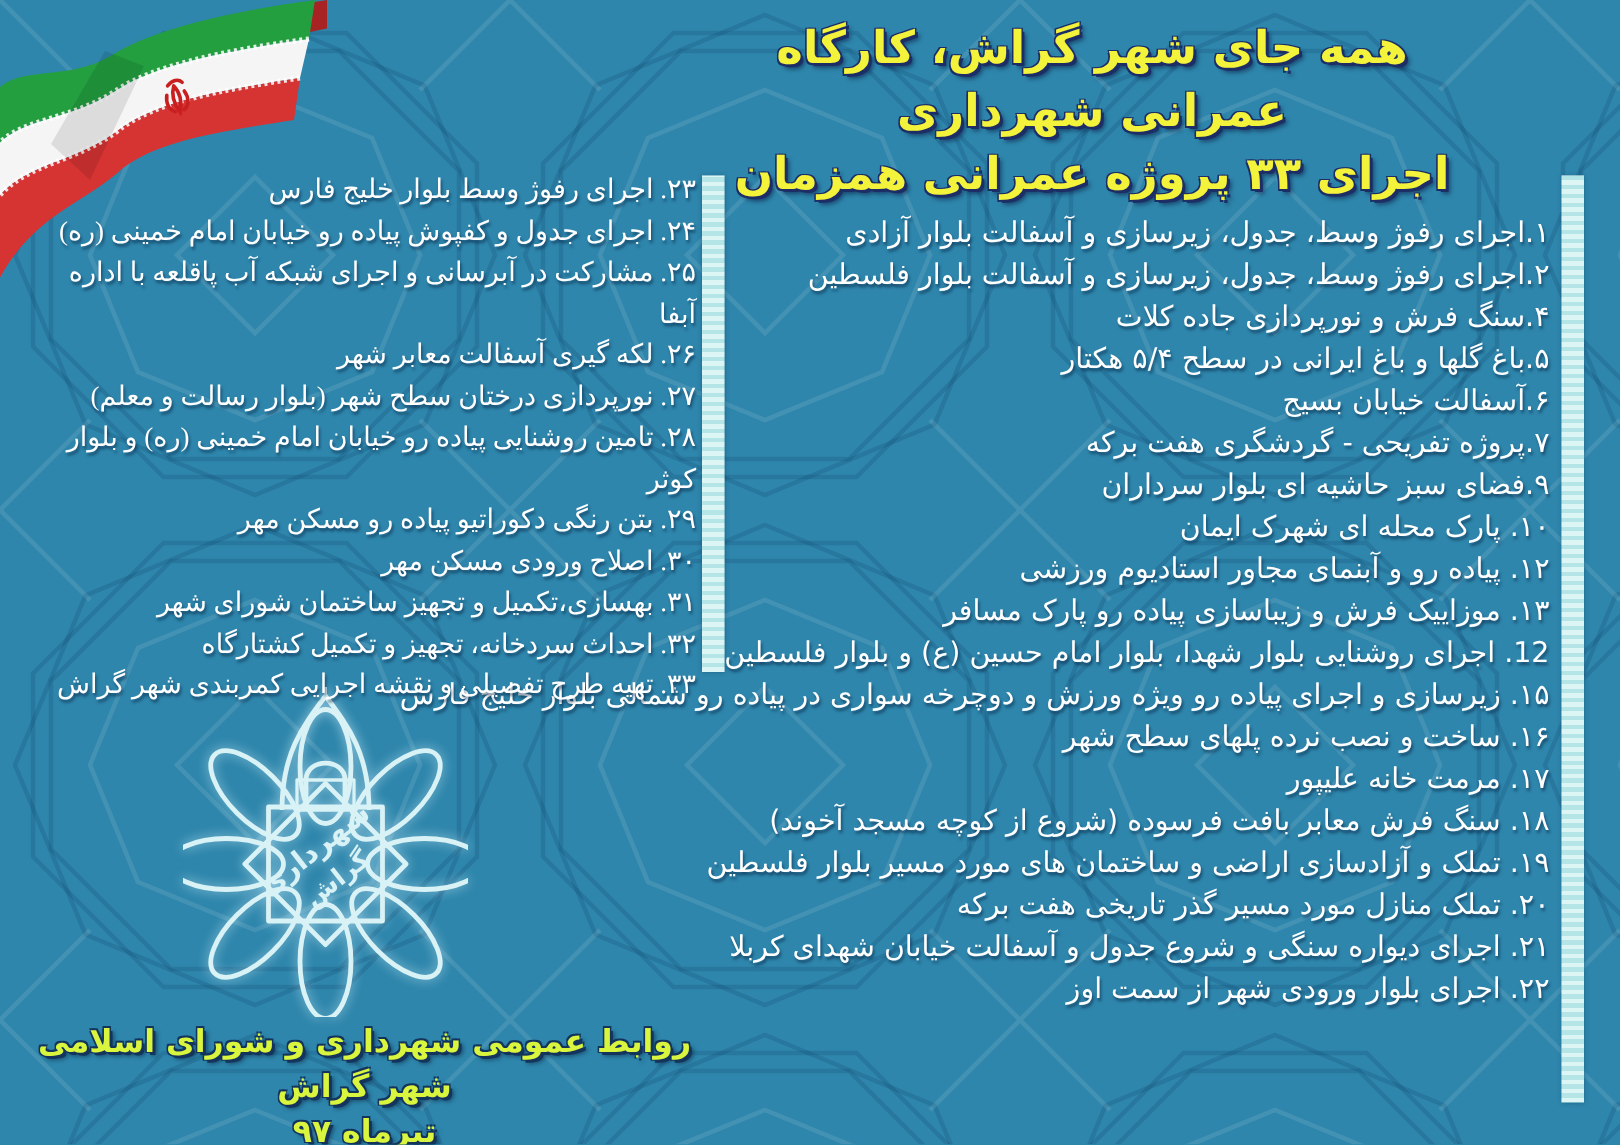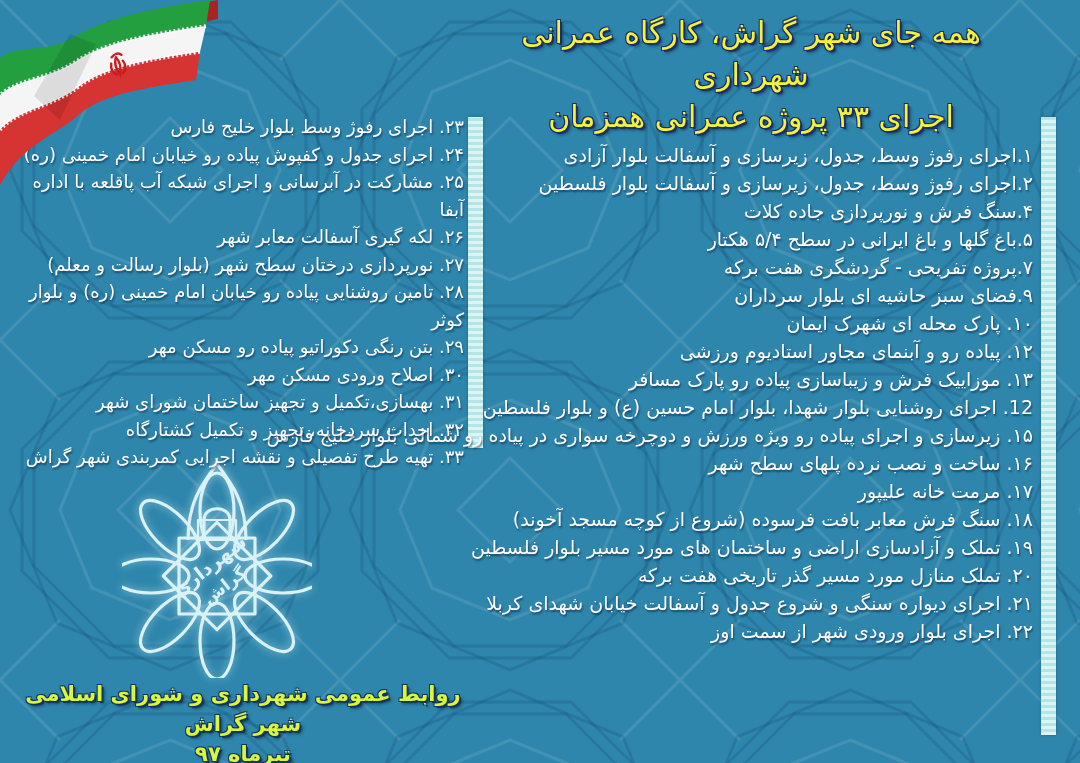--- a/index.html
+++ b/index.html
@@ -4,37 +4,37 @@
 <style>
   html,body{margin:0;padding:0;}
   body{
     width:1080px;height:763px;position:relative;overflow:hidden;
     background:#2e86ac;
     font-family:"DejaVu Sans", sans-serif;
   }
   .layer{position:absolute;inset:0;}
   
   .title{
-    position:absolute;top:12px;right:64px;width:530px;
+    position:absolute;top:12px;right:87px;width:530px;
     direction:rtl;text-align:center;z-index:5;
-    color:#f4f33c;font-weight:normal;font-size:30px;line-height:42px;
+    color:#f4f33c;font-weight:bold;font-size:30px;line-height:42px;
     text-shadow:
       -1px -1px 0 #1d2e66, 1px -1px 0 #1d2e66,
       -1px  1px 0 #1d2e66, 2px 2px 0 #1d2e66,
       3px 3px 3px rgba(10,20,60,.55);
   }
   
   .proj-list{
     position:absolute;direction:rtl;text-align:right;z-index:5;
     color:#ffffff;
     text-shadow:1px 2px 2px rgba(8,35,66,.6);
   }
   .proj-list .item{display:block;}
   #right-list{top:113px;right:47px;font-size:19px;line-height:28px;white-space:nowrap;margin-top:28px;}
-  #left-list{top:113px;left:20px;width:444px;font-size:18px;line-height:27.5px;}
+  #left-list{top:113px;left:20px;width:444px;font-size:18px;line-height:27.5px;font-family:Liberation Serif, serif;}
   
   .accent-bar{
     position:absolute;width:15px;z-index:4;
     background:
       repeating-linear-gradient(0deg, rgba(255,255,255,.35) 0 3px, rgba(120,200,205,.25) 3px 6px),
       #c9efef;
     box-shadow:0 0 3px rgba(0,40,70,.35);
   }
   #right-bar{right:24px;top:117px;height:618px;}
   #left-bar{left:468px;top:117px;height:331px;}
@@ -109,20 +109,21 @@
 <div class="title">
   <div>همه جای شهر گراش، کارگاه عمرانی شهرداری</div>
   <div>اجرای ۳۳ پروژه عمرانی همزمان</div>
 </div>
 
 <div id="right-list" class="proj-list">
     <div class="item">۱.اجرای رفوژ وسط، جدول، زیرسازی و آسفالت بلوار آزادی</div>
     <div class="item">۲.اجرای رفوژ وسط، جدول، زیرسازی و آسفالت بلوار فلسطین</div>
     <div class="item">۴.سنگ فرش و نورپردازی جاده کلات</div>
     <div class="item">۵.باغ گلها و باغ ایرانی در سطح ۵/۴ هکتار</div>
+    <div class="item">۶.آسفالت خیابان بسیج</div>
     <div class="item">۷.پروژه تفریحی - گردشگری هفت برکه</div>
     <div class="item">۹.فضای سبز حاشیه ای بلوار سرداران</div>
     <div class="item">۱۰. پارک محله ای شهرک ایمان</div>
     <div class="item">۱۲. پیاده رو و آبنمای مجاور استادیوم ورزشی</div>
     <div class="item">۱۳. موزاییک فرش و زیباسازی پیاده رو پارک مسافر</div>
     <div class="item">12. اجرای روشنایی بلوار شهدا، بلوار امام حسین (ع) و بلوار فلسطین</div>
     <div class="item">۱۵. زیرسازی و اجرای پیاده رو ویژه ورزش و دوچرخه سواری در پیاده رو شمالی بلوار خلیج فارس</div>
     <div class="item">۱۶. ساخت و نصب نرده پلهای سطح شهر</div>
     <div class="item">۱۷. مرمت خانه علیپور</div>
     <div class="item">۱۸. سنگ فرش معابر بافت فرسوده (شروع از کوچه مسجد آخوند)</div>

